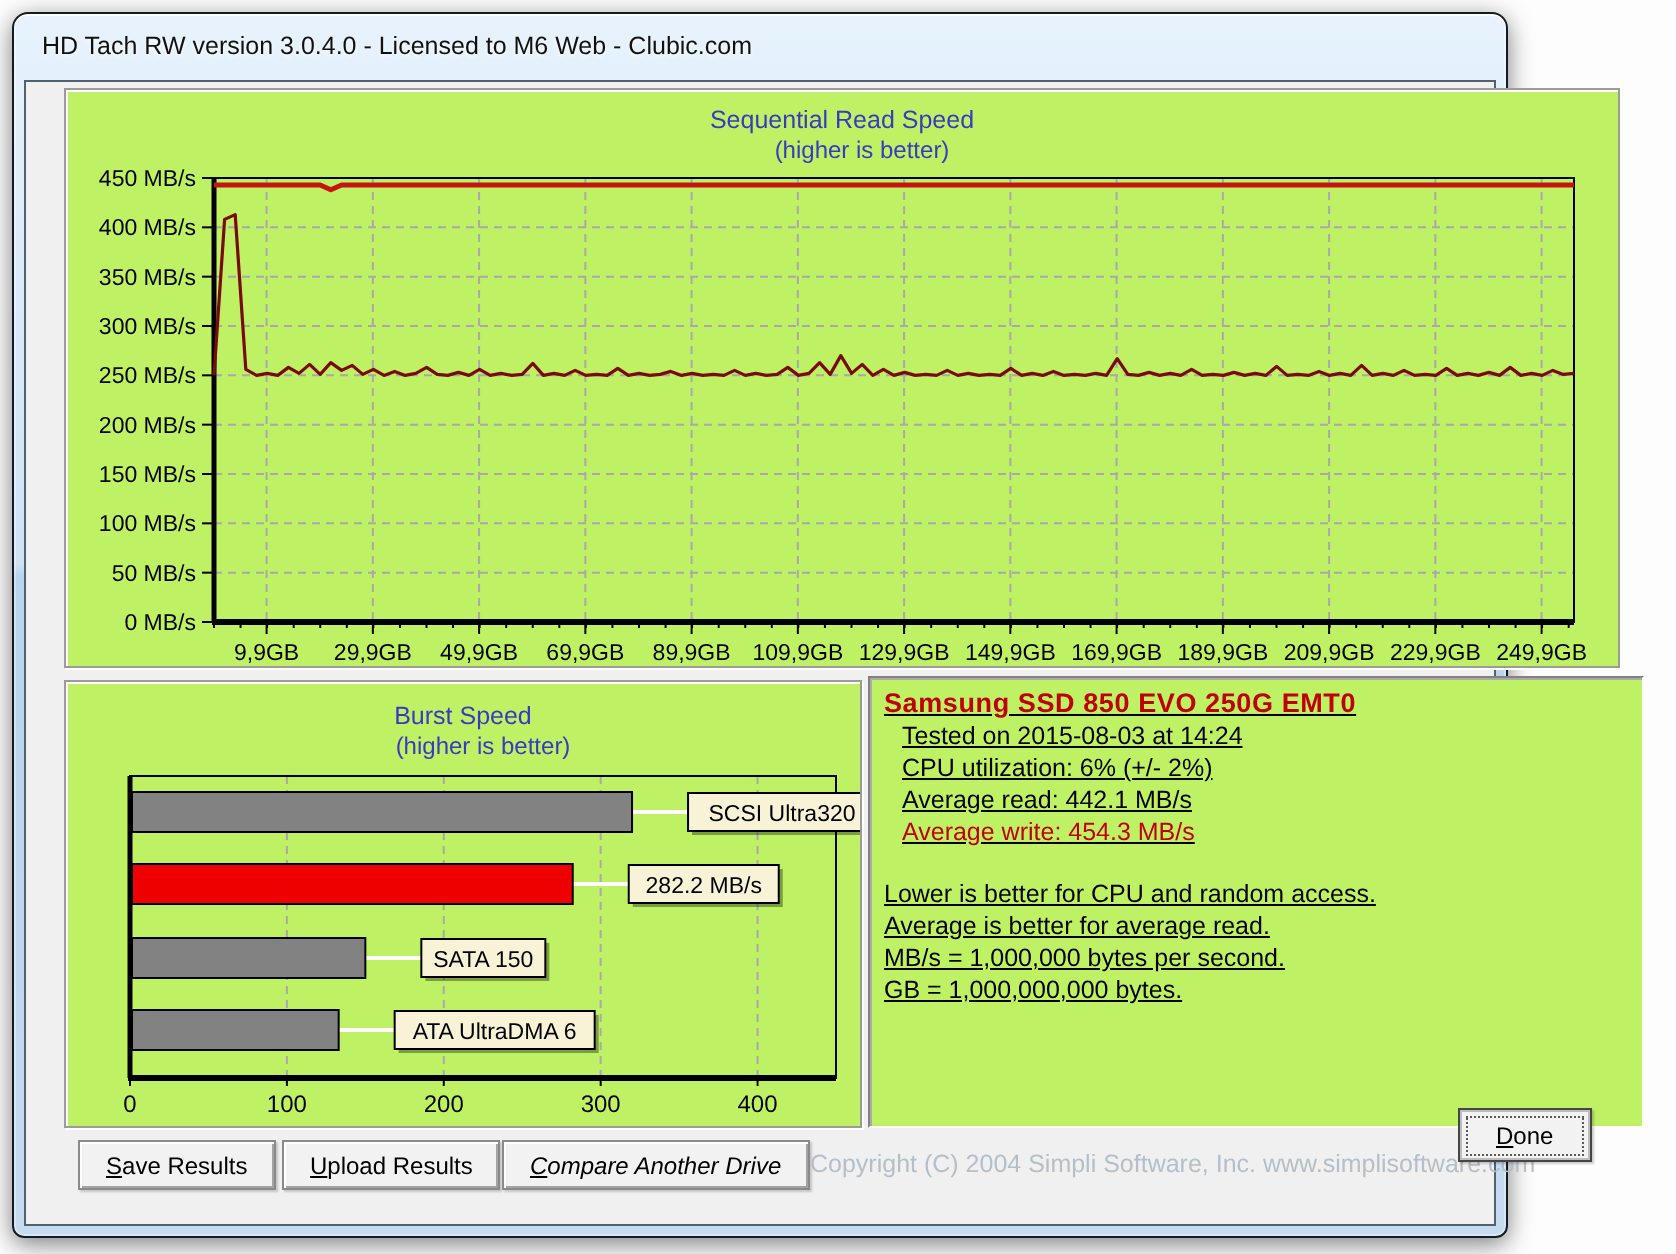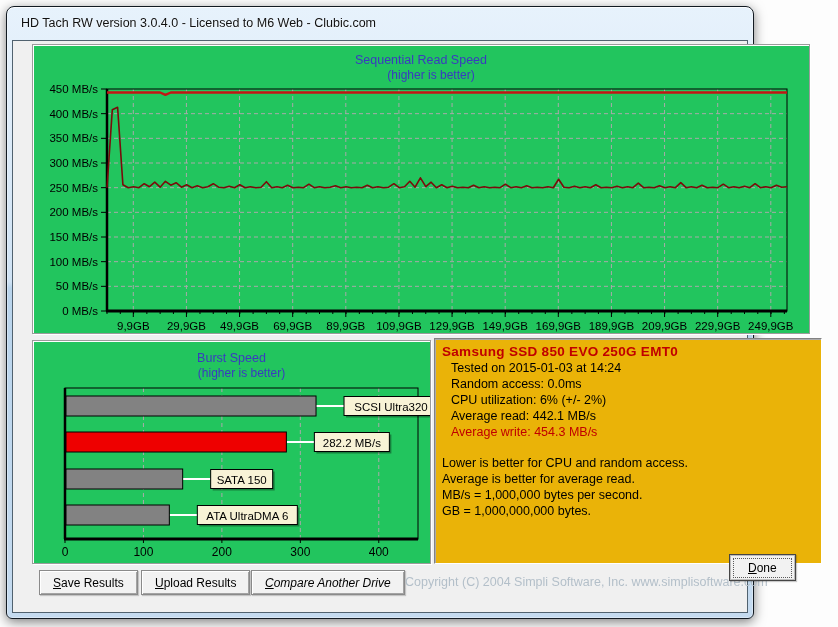--- a/index.html
+++ b/index.html
@@ -12,34 +12,34 @@
             box-shadow:0 3px 12px rgba(0,0,0,.5), inset 0 1px 0 rgba(255,255,255,.75),
                        inset 0 0 0 1px rgba(255,255,255,.35); }
   .titlebar { position:absolute; left:0; top:0; right:0; height:33px;
               border-radius:8px 8px 0 0; }
   .titlebar .title { position:absolute; left:14px; top:9px; font-size:12.5px; color:#111;
                      text-shadow:0 1px 2px rgba(255,255,255,.9); white-space:nowrap; }
   .client { position:absolute; left:5px; top:33px; right:5px; bottom:5px;
             background:#f0f0f0; border:1px solid #51626f; }
 
   
-  .etched { position:absolute; background:#22c55e; border:1px solid #9b9b9b;
+  .etched { position:absolute; background:#bef264; border:1px solid #9b9b9b;
             box-shadow:1px 1px 0 #ffffff, inset 1px 1px 0 #ffffff; }
   .chart-title { position:absolute; left:0; right:0; text-align:center;
                  font-size:12.5px; color:#3a3ac0; }
   .chart-sub   { position:absolute; left:0; right:0; text-align:center;
                  font-size:12px; color:#3a3ac0;margin-left:20px; }
   svg { font-family:"Liberation Sans", sans-serif; display:block; }
 
   
-  .info-panel { position:absolute; background:#eab308;
+  .info-panel { position:absolute; background:#bef264;
                 border-top:1px solid #828282; border-left:1px solid #828282;
                 border-bottom:1px solid #ffffff; border-right:1px solid #ffffff;
                 box-shadow:inset 1px 1px 0 #ababab;
-                padding:5px 7px; font-size:12.5px; color:#000; line-height:16px; }
+                padding:5px 7px; font-size:12.5px; color:#000; line-height:16px;text-decoration:underline; }
   .info-panel .drive { font-weight:bold; font-size:13.5px; color:#c00000; letter-spacing:.3px; }
   .info-panel .ind { margin-left:9px; }
   .info-panel .red { color:#c00000; }
   .info-panel .gap { height:15px; }
 
   
   .btn { position:absolute; height:25px; background:#f2f2f2; color:#000;
          font-family:"Liberation Sans", sans-serif; font-size:12px;
          border:1px solid #8a8a8a; padding:0 13px; cursor:default;
          box-shadow:inset 1px 1px 0 #ffffff, inset -1px -1px 0 #a3a3a3,
@@ -236,22 +236,21 @@
             <rect x="33" y="122" width="103.33111111111111" height="20" fill="#828282" stroke="#000"></rect>
             <rect x="166.3311111111111" y="124.5" width="100" height="19" fill="rgba(0,0,0,0.35)"></rect>
             <rect x="164.3311111111111" y="122.5" width="100" height="19" fill="#f8f3d6" stroke="#000"></rect>
             <text x="214.3311111111111" y="136.5" text-anchor="middle" font-size="11.5" fill="#000">ATA UltraDMA 6</text>
           </svg>
         </div>
     </div>
 
     <div class="info-panel" style="left:421px; top:297px; width:388px; height:226px;">
       <div class="drive">Samsung SSD 850 EVO 250G EMT0</div>
-      <div class="ind">Tested on 2015-01-03 at 14:24</div>
-      <div class="ind">Random access: 0.0ms</div>
+      <div class="ind">Tested on 2015-08-03 at 14:24</div>
       <div class="ind">CPU utilization: 6% (+/- 2%)</div>
       <div class="ind">Average read: 442.1 MB/s</div>
       <div class="ind red">Average write: 454.3 MB/s</div>
       <div class="gap"></div>
       <div>Lower is better for CPU and random access.</div>
       <div>Average is better for average read.</div>
       <div>MB/s = 1,000,000 bytes per second.</div>
       <div>GB = 1,000,000,000 bytes.</div>
     </div>
 

